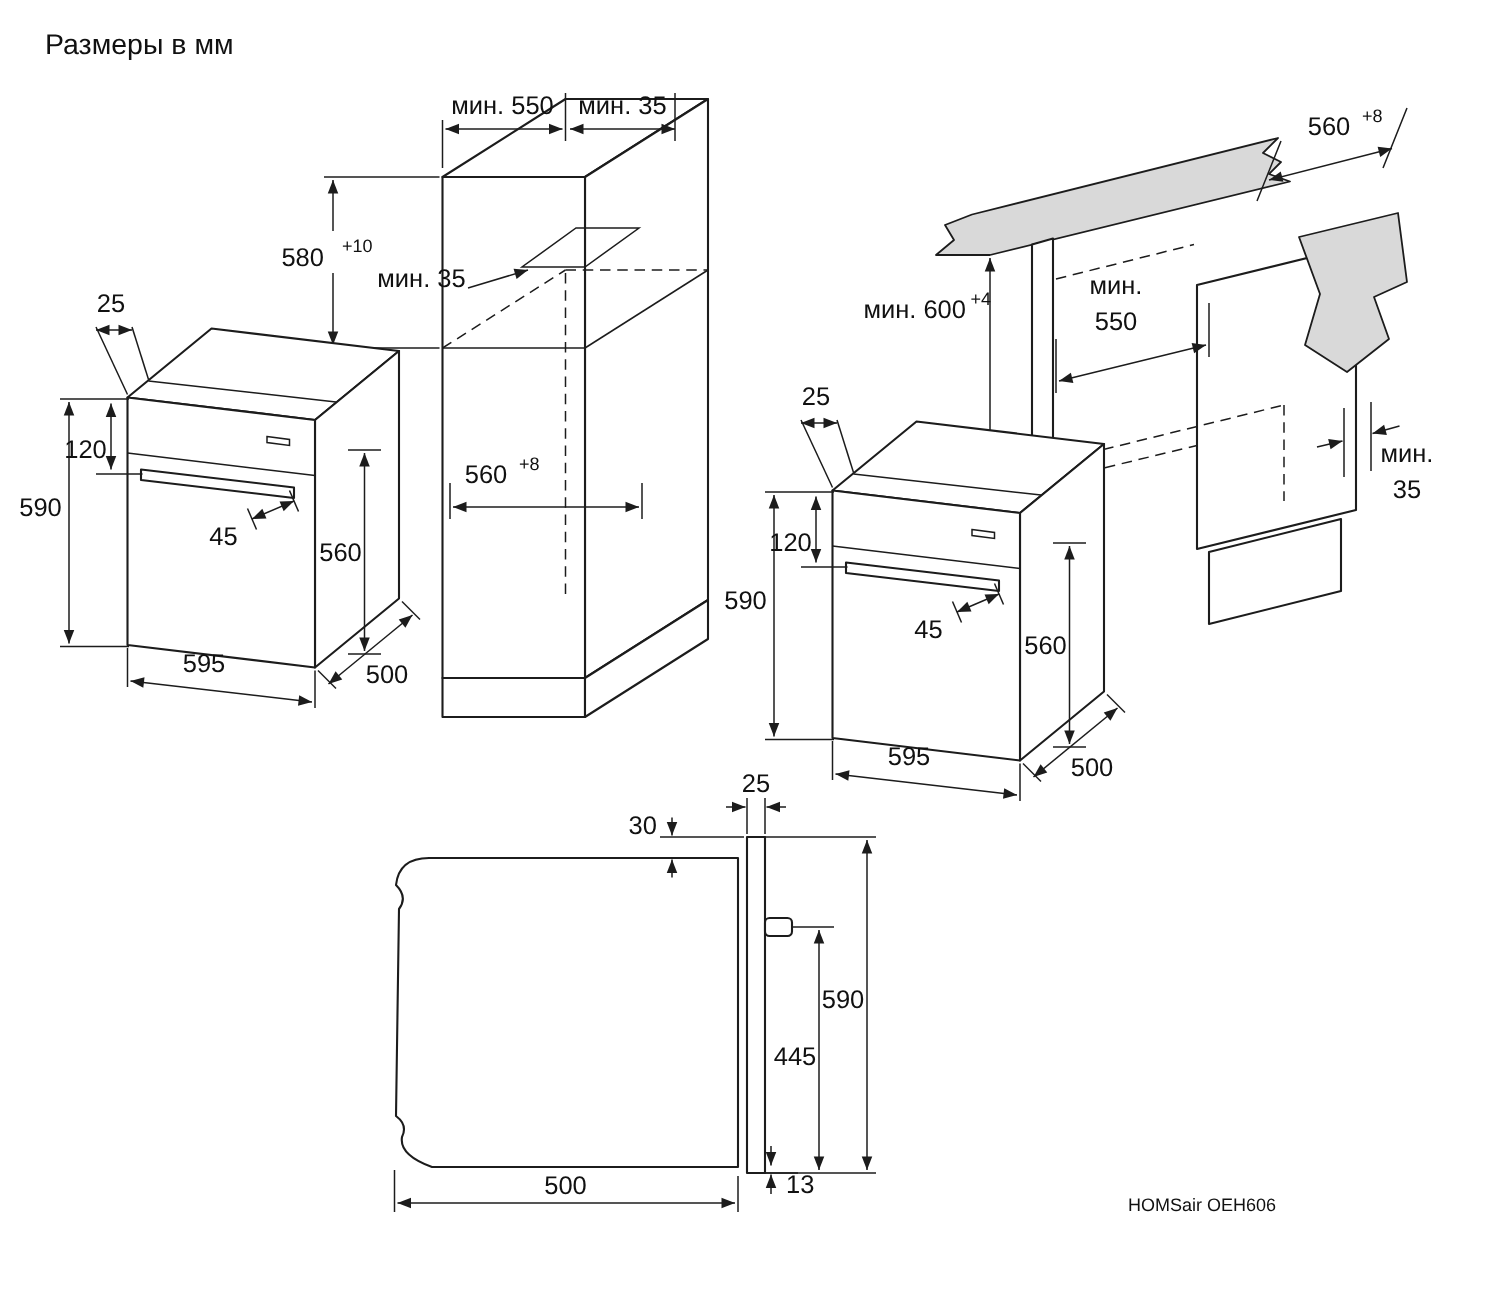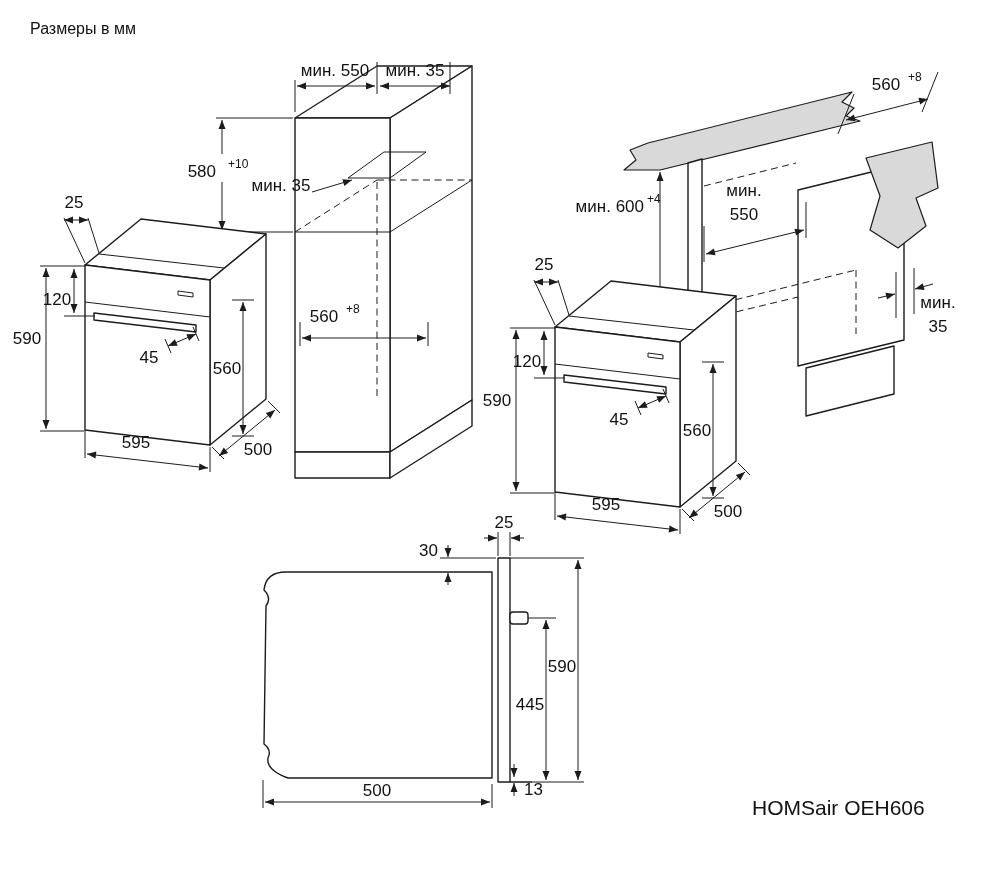--- a/index.html
+++ b/index.html
@@ -1,19 +1,19 @@
 <!DOCTYPE html>
 <html><head>
 <meta charset="utf-8">
 <style>
   html,body{margin:0;padding:0;background:#fff}
   .canvas{position:relative;width:1000px;height:876px;background:#fff;font-family:"Liberation Sans",sans-serif;overflow:hidden}
   .canvas svg{position:absolute;left:0;top:0}
-  .title{position:absolute;left:30px;top:20px;font-size:16px;color:#111}
-  .model{position:absolute;left:752px;top:796px;font-size:21px;color:#111}
+  .title{position:absolute;left:30px;top:20px;font-size:19px;color:#111}
+  .model{position:absolute;left:752px;top:796px;font-size:12px;color:#111}
   .fl{fill:#fff;stroke:#1c1c1c;stroke-width:1.4;stroke-linejoin:round}
   .gr{fill:#d9d9d9;stroke:#1c1c1c;stroke-width:1.2;stroke-linejoin:round}
   .dm{stroke:#1c1c1c;stroke-width:1;fill:none}
   .ds{stroke:#1c1c1c;stroke-width:1;fill:none;stroke-dasharray:7 4.5}
   text{fill:#111;font-size:17px;font-family:"Liberation Sans",sans-serif}
   .sup{font-size:12px}
 </style>
 </head>
 <body>
 

